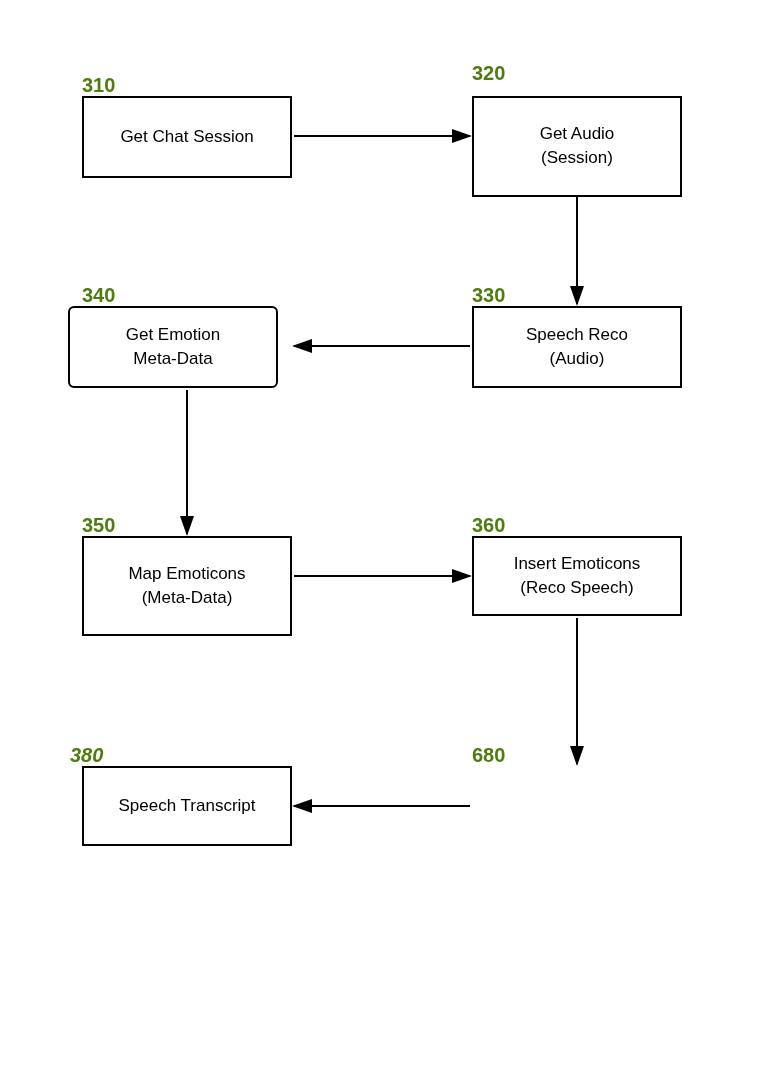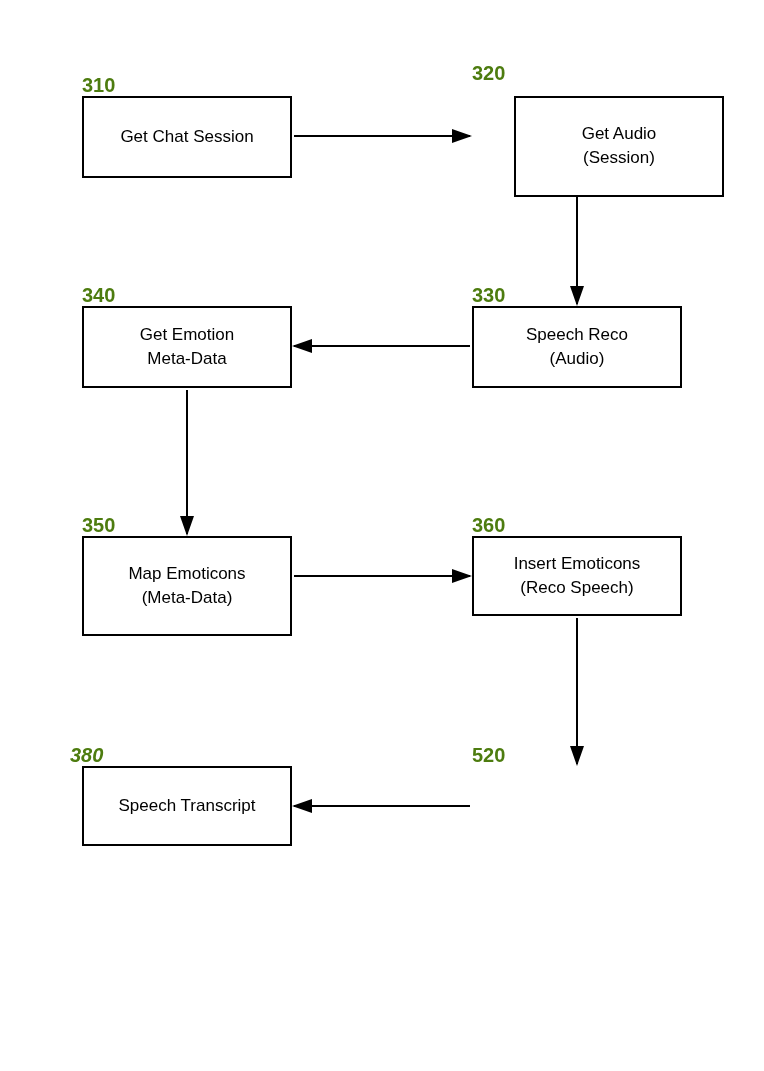--- a/index.html
+++ b/index.html
@@ -70,44 +70,44 @@
 
     <line x1="428" y1="770" x2="252" y2="770" stroke="#000" stroke-width="2" marker-end="url(#arrowhead)"></line>
   </svg>
 
   <span class="num-label" style="left:40px; top:38px;">310</span>
   <div class="box" style="left:40px; top:60px; height:82px;align-items:center;">
     <span>Get Chat Session</span>
   </div>
 
   <span class="num-label" style="left:430px; top:26px;">320</span>
-  <div class="box" style="left:430px; top:60px; height:101px;margin-left:42px;">
+  <div class="box" style="left:430px; top:60px; height:101px;">
     <span>Get Audio<br>(Session)</span>
   </div>
 
   <span class="num-label" style="left:430px; top:248px;">330</span>
   <div class="box" style="left:430px; top:270px; height:82px;">
     <span>Speech Reco<br>(Audio)</span>
   </div>
 
   <span class="num-label" style="left:40px; top:248px;">340</span>
-  <div class="box" style="left:40px; top:270px; height:82px;">
+  <div class="box" style="left:26px; top:270px; height:82px;border-radius:6px;">
     <span>Get Emotion<br>Meta-Data</span>
   </div>
 
   <span class="num-label" style="left:40px; top:478px;">350</span>
   <div class="box" style="left:40px; top:500px; height:100px;">
     <span>Map Emoticons<br>(Meta-Data)</span>
   </div>
 
   <span class="num-label" style="left:430px; top:478px;">360</span>
   <div class="box" style="left:430px; top:500px; height:72px;align-items:center;">
     <span>Insert Emoticons<br>(Reco Speech)</span>
   </div>
 
-  <span class="num-label" style="left:430px; top:708px;">520</span>
+  <span class="num-label" style="left:430px; top:708px;">680</span>
 
   <span class="num-label" style="left:28px; top:708px;font-style:italic;">380</span>
   <div class="box" style="left:40px; top:730px; height:80px;">
     <span>Speech Transcript</span>
   </div>
 
 </div>
 
 </body></html>

